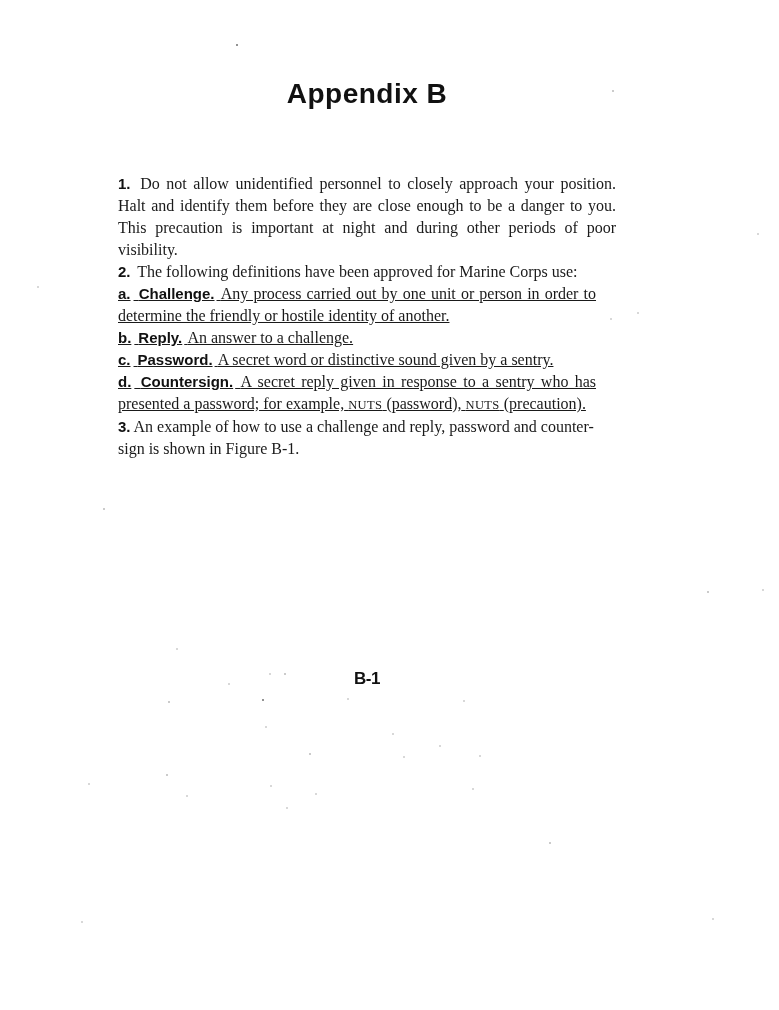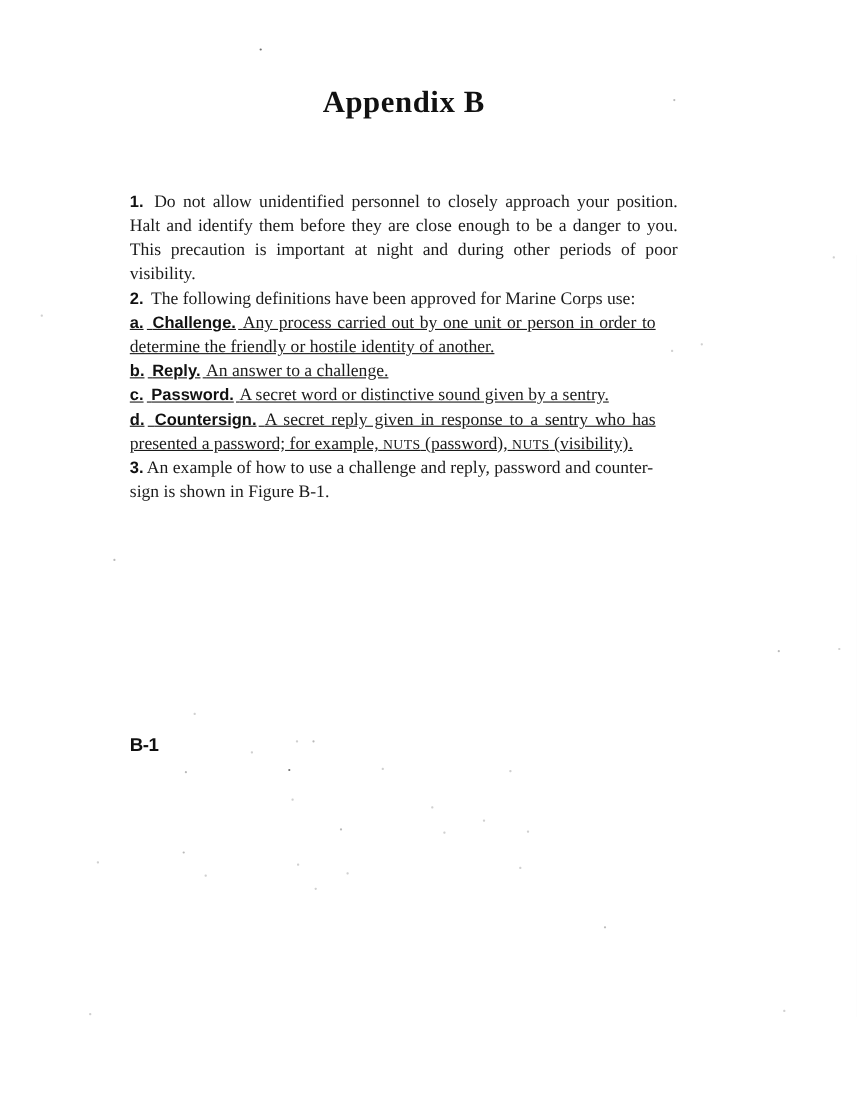--- a/index.html
+++ b/index.html
@@ -19,21 +19,21 @@
     position: absolute;
     left: 118px;
     top: 0;
     width: 498px;
     font-family: "Liberation Serif", serif;
     font-size: 16px;
     line-height: 22px;
   }
   .appendix-heading {
     margin: 80px 0 0 0;
-    font-family: Liberation Serif, serif;
+    font-family: Liberation Sans, sans-serif;
     font-weight: bold;
     font-size: 28px;
     line-height: 28px;
     text-align: center;
     letter-spacing: 0.5px;
     color: #111;
   }
   .doc-title {
     margin: 31px 0 0 0;
     font-family: "Liberation Sans", sans-serif;
@@ -68,21 +68,21 @@
   }
   .para-num { margin-right: 3px; }
   .term { margin-right: 2px; }
   .smallcaps {
     font-size: 12.5px;
     letter-spacing: 0.4px;
   }
   .p3 .line1 { white-space: nowrap; }
   .page-number {
     margin-top: 208px;
-    text-align: left;
+    text-align: center;
     font-family: "Liberation Sans", sans-serif;
     font-weight: bold;
     font-size: 17px;
     letter-spacing: -0.5px;
     color: #111;
   }
   .speck {
     position: absolute;
     background: #8a8a8a;
     border-radius: 50%;
@@ -166,21 +166,21 @@
       <span>A secret word or distinctive sound given by a sentry.</span>
     </p>
 
     <p class="body-para def def-d">
       <span class="bold-label para-num">d.</span>
       <span class="bold-label term">Countersign.</span>
       <span>A secret reply given in response to a sentry who has presented a password; for example,</span>
       <span class="smallcaps">NUTS</span>
       <span>(password),</span>
       <span class="smallcaps">NUTS</span>
-      <span>(visibility).</span>
+      <span>(precaution).</span>
     </p>
 
     <p class="body-para p3">
       <span class="bold-label para-num">3.</span><span class="line1">An example of how to use a challenge and reply, password and counter-</span><br><span>sign is shown in Figure B-1.</span>
     </p>
 
     <div class="page-number">B-1</div>
 
   </div>
 </div>

